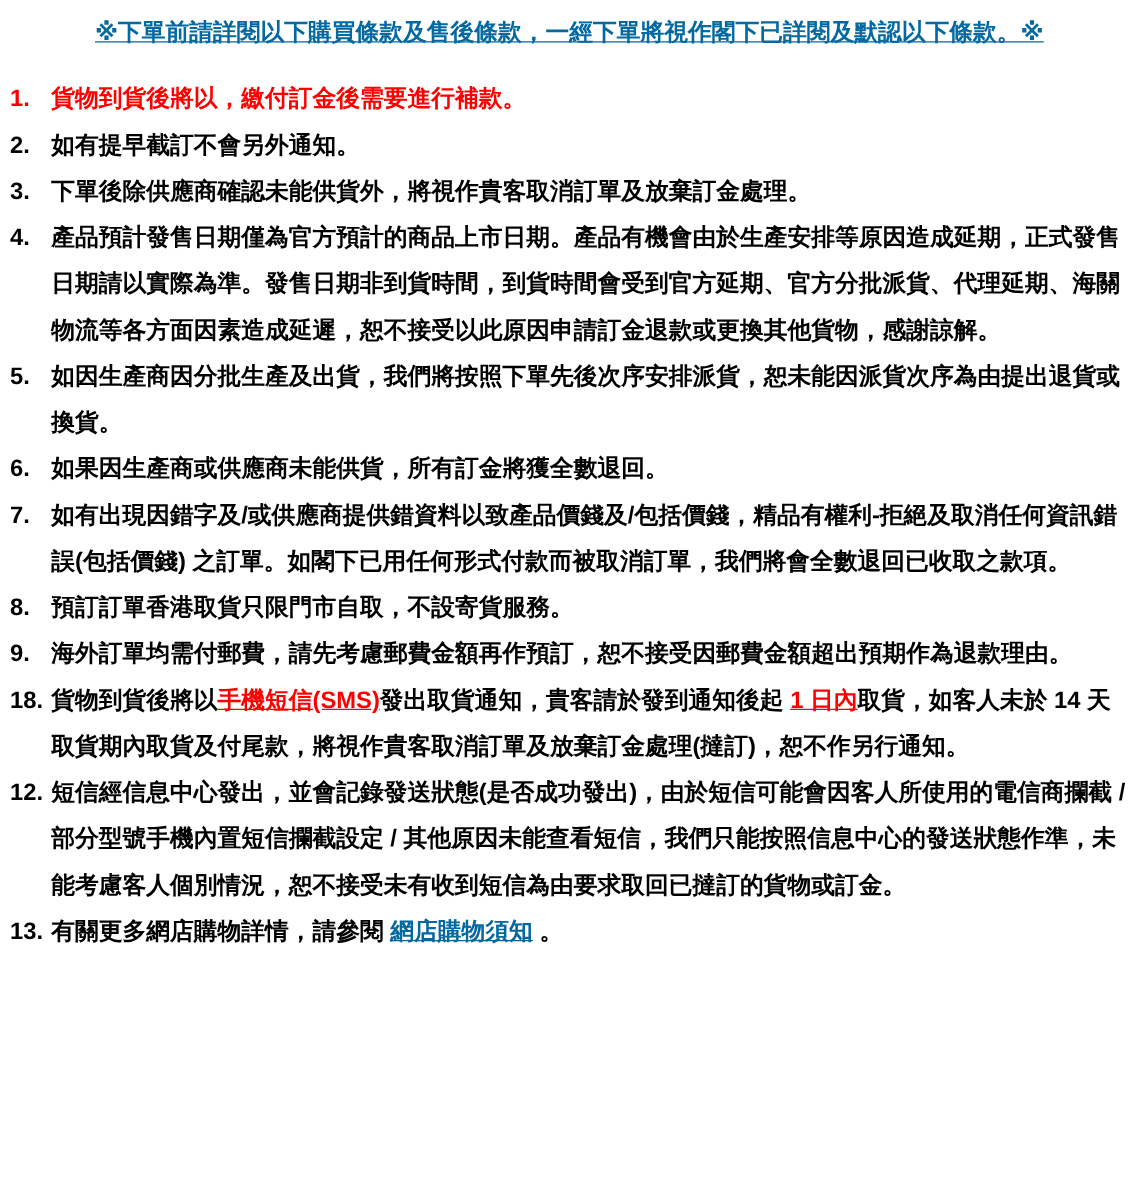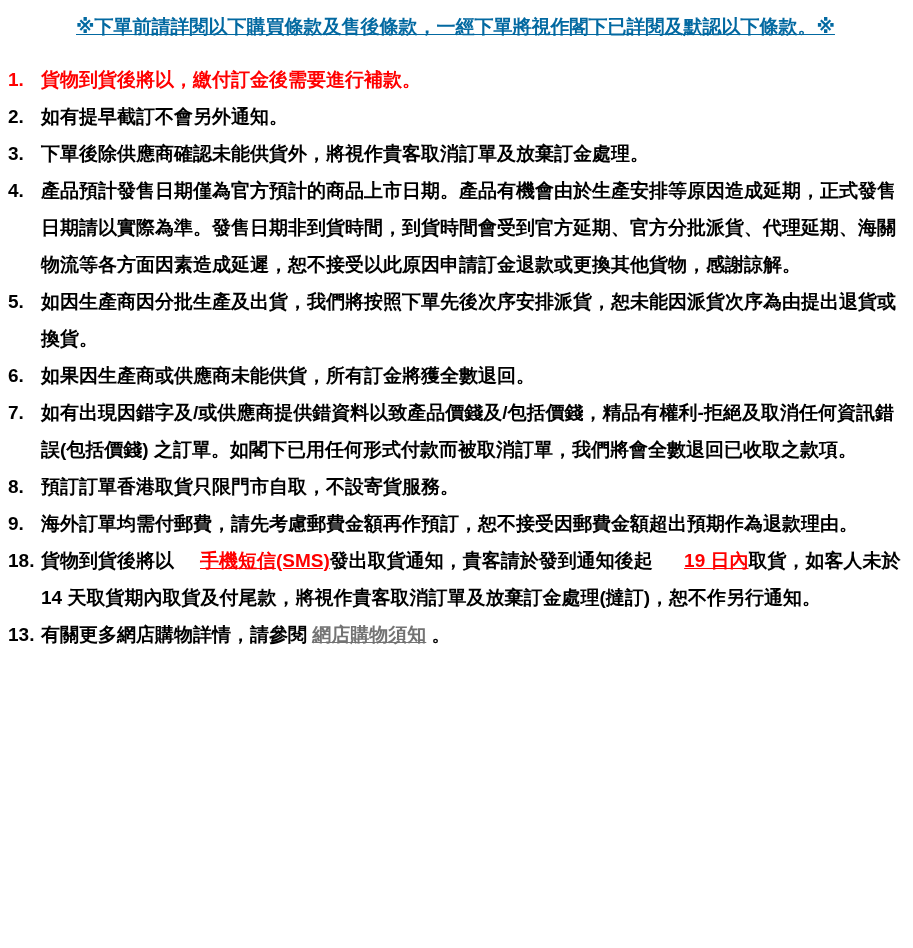--- a/index.html
+++ b/index.html
@@ -51,24 +51,23 @@
   }
   .term-text {
     flex: 1 1 auto;
   }
   .seg-normal {
     color: inherit;
   }
   .seg-red-underline {
     color: #ff0000;
     text-decoration: underline;
-    margin-left: 26px;
   }
   .seg-link {
-    color: #737373;
+    color: #0369a1;
     cursor: pointer;
   }
 </style>
 </head>
 <body>
 
 <div class="page">
   <div class="header-warning">※下單前請詳閱以下購買條款及售後條款，一經下單將視作閣下已詳閱及默認以下條款。※</div>
 
 
@@ -104,20 +103,24 @@
       <div class="term-row">
         <span class="term-num">8.</span>
         <div class="term-text"><span class="seg-normal">預訂訂單香港取貨只限門市自取，不設寄貨服務。</span></div>
       </div>
       <div class="term-row">
         <span class="term-num">9.</span>
         <div class="term-text"><span class="seg-normal">海外訂單均需付郵費，請先考慮郵費金額再作預訂，恕不接受因郵費金額超出預期作為退款理由。</span></div>
       </div>
       <div class="term-row">
         <span class="term-num">18.</span>
-        <div class="term-text"><span class="seg-normal">貨物到貨後將以</span><span class="seg-red-underline">手機短信(SMS)</span><span class="seg-normal">發出取貨通知，貴客請於發到通知後起 </span><span class="seg-red-underline">19 日內</span><span class="seg-normal">取貨，如客人未於 14 天取貨期內取貨及付尾款，將視作貴客取消訂單及放棄訂金處理(撻訂)，恕不作另行通知。</span></div>
+        <div class="term-text"><span class="seg-normal">貨物到貨後將以</span><span class="seg-red-underline">手機短信(SMS)</span><span class="seg-normal">發出取貨通知，貴客請於發到通知後起 </span><span class="seg-red-underline">1 日內</span><span class="seg-normal">取貨，如客人未於 14 天取貨期內取貨及付尾款，將視作貴客取消訂單及放棄訂金處理(撻訂)，恕不作另行通知。</span></div>
+      </div>
+      <div class="term-row">
+        <span class="term-num">12.</span>
+        <div class="term-text"><span class="seg-normal">短信經信息中心發出，並會記錄發送狀態(是否成功發出)，由於短信可能會因客人所使用的電信商攔截 / 部分型號手機內置短信攔截設定 / 其他原因未能查看短信，我們只能按照信息中心的發送狀態作準，未能考慮客人個別情況，恕不接受未有收到短信為由要求取回已撻訂的貨物或訂金。</span></div>
       </div>
       <div class="term-row">
         <span class="term-num">13.</span>
         <div class="term-text"><span class="seg-normal">有關更多網店購物詳情，請參閱 </span><a href="#" class="seg-link">網店購物須知</a><span class="seg-normal"> 。</span></div>
       </div>
     </div>
 </div>
 
 </body></html>

